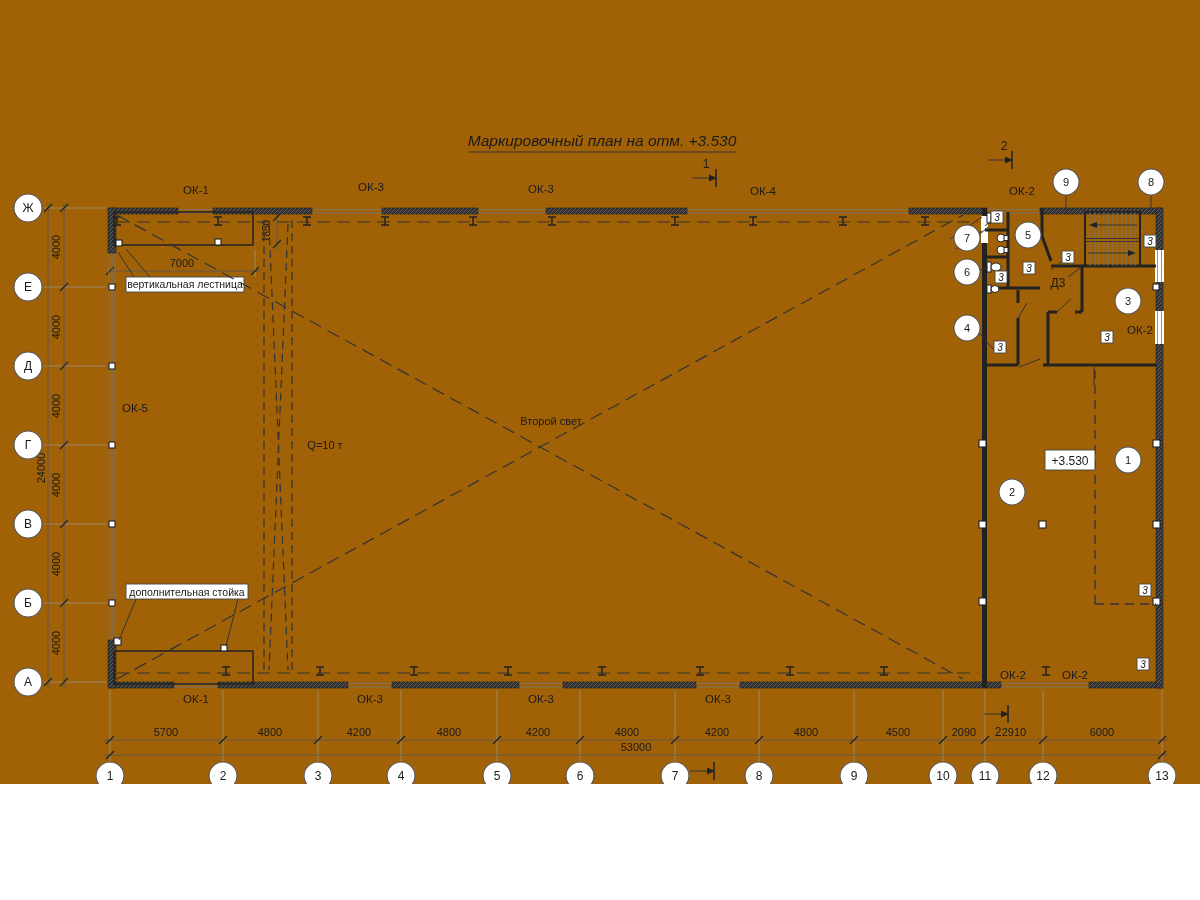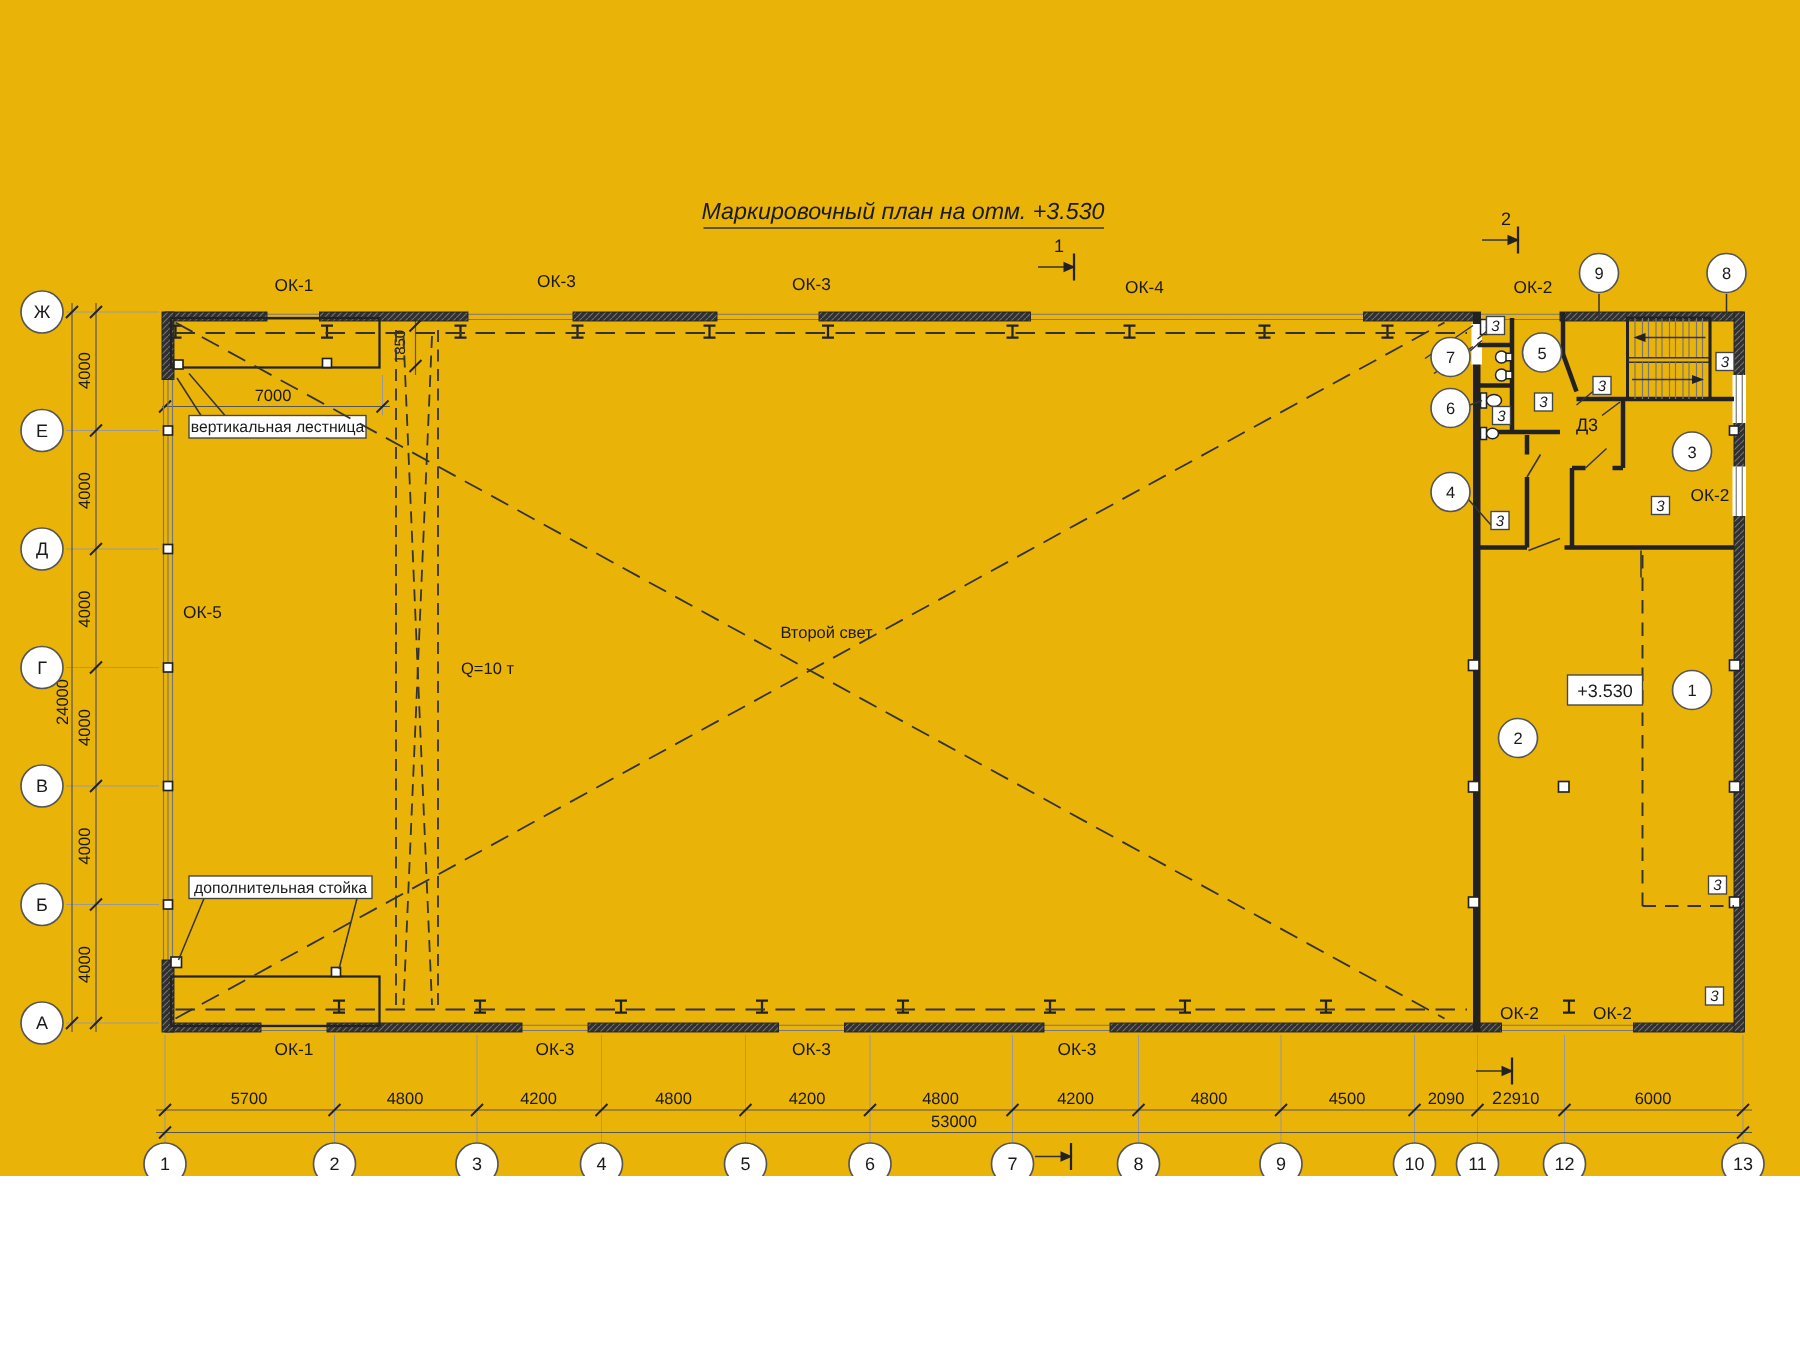--- a/index.html
+++ b/index.html
@@ -1,16 +1,16 @@
 <!DOCTYPE html>
 <html><head>
 <meta charset="utf-8">
 <style>
   html,body{margin:0;padding:0;background:#fff;}
-  #sheet{width:1200px;height:784px;background:#eab308;position:relative;}
+  #sheet{width:1200px;height:784px;background:#a16207;position:relative;}
   svg{display:block;}
   text{font-family:"Liberation Sans",sans-serif;fill:#1a1a1a;}
   .t10{font-size:10px}.t105{font-size:10.5px}.t11{font-size:11px}.t115{font-size:11.5px}
   .t12{font-size:12px}.t15{font-size:15.5px}.ti{font-style:italic}
   .mid{text-anchor:middle}
   .w3{stroke:#222;stroke-width:3;fill:none}
   .w2{stroke:#222;stroke-width:2;fill:none}
   .w15{stroke:#222;stroke-width:1.5;fill:none}
   .w1{stroke:#333;stroke-width:1;fill:none}
   .thin{stroke:#777;stroke-width:.8;fill:none}

